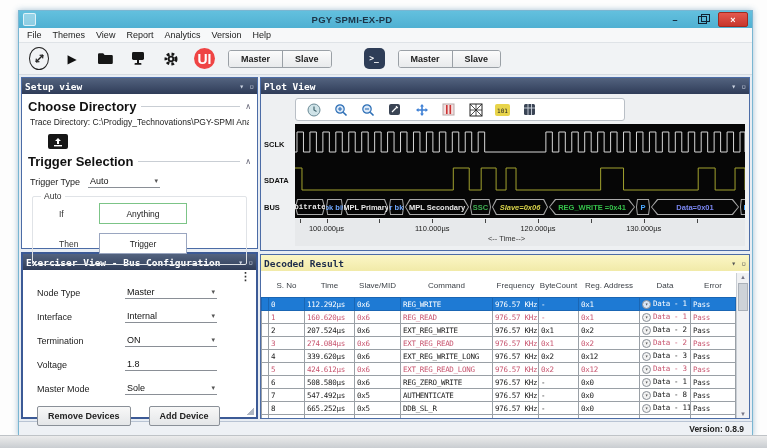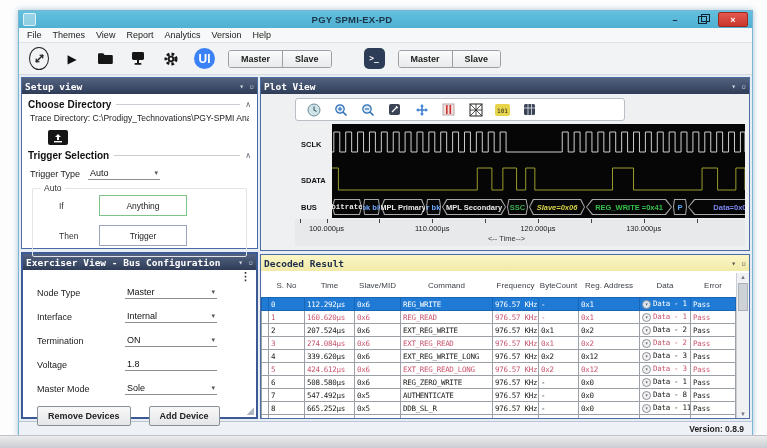--- a/index.html
+++ b/index.html
@@ -25,41 +25,41 @@
   .win-close{background:linear-gradient(#e4584e,#c7372c);border:1px solid #a02a20;border-radius:2px;
              color:#fff;font-weight:bold;width:28px;}
   .menubar{height:14px;background:#f7f8f9;border-bottom:1px solid #dfe3e7;display:flex;align-items:center;
            gap:11px;padding:0 8px;flex:0 0 auto;}
   .menu-item{font-size:9px;color:#222;}
   .toolbar{height:31px;background:#f1f3f5;border-bottom:1px solid #d7dce1;display:flex;align-items:center;
            gap:13px;padding:0 10px;flex:0 0 auto;}
   .tb-icon{width:20px;height:20px;display:flex;align-items:center;justify-content:center;}
   .sync-circle{width:21px;height:21px;border:1.5px solid #222;border-radius:50%;display:flex;align-items:center;justify-content:center;}
   .play-glyph{font-size:12px;color:#111;line-height:1;}
-  .badge{width:21px;height:21px;border-radius:50%;background:#3b82f6;color:#fff;font-size:12px;font-weight:bold;
+  .badge{width:21px;height:21px;border-radius:50%;background:#ef4444;color:#fff;font-size:14px;font-weight:bold;
          display:flex;align-items:center;justify-content:center;}
   .badge.term{border-radius:5px;background:#2e3d57;font-family:"DejaVu Sans Mono",monospace;font-size:8px;}
   .btn-group{display:flex;border:1px solid #9aa0a6;border-radius:3px;overflow:hidden;background:#fff;}
   .ms-btn{padding:3px 12px;font-size:9px;font-weight:bold;color:#222;background:linear-gradient(#fbfbfb,#e8eaec);}
   .ms-btn+.ms-btn{border-left:1px solid #9aa0a6;}
   
   .content{flex:1;display:flex;gap:2px;padding:2px;min-height:0;}
   .col-left{width:237px;display:flex;flex-direction:column;gap:3px;flex:0 0 auto;}
   .col-right{flex:1;display:flex;flex-direction:column;gap:3px;min-width:0;}
   .panel{background:#fff;border:1px solid #4c6ca6;display:flex;flex-direction:column;min-height:0;}
   .panel-hd{height:16px;background:linear-gradient(#53637f,#2f3c58);color:#fff;display:flex;align-items:center;
             padding:0 3px;font-family:"DejaVu Sans Mono",monospace;font-size:9.5px;font-weight:bold;flex:0 0 auto;}
   .panel-hd .spacer{flex:1;}
   .panel-hd .hd-ic{font-size:8px;color:#cfd6e4;margin-left:5px;}
   .panel-hd.yellow{background:linear-gradient(#fbf6c6,#f1eaa8);color:#1c2b4a;}
   .panel-hd.yellow .hd-ic{color:#555;}
   .panel-bd{flex:1;position:relative;min-height:0;}
   
   .sec-head{display:flex;align-items:center;margin:5px 6px 3px 6px;}
-  .sec-title{font-size:10px;font-weight:bold;color:#111;white-space:nowrap;}
+  .sec-title{font-size:13px;font-weight:bold;color:#111;white-space:nowrap;}
   .sec-line{flex:1;height:1px;background:#c9ced4;margin:0 5px;}
   .sec-caret{font-size:8px;color:#667;}
   .trace-line{font-size:8.5px;color:#222;margin:1px 8px;white-space:nowrap;overflow:hidden;}
   .trace-path{border-bottom:1px solid #8a8f96;padding-bottom:1px;}
   .folder-btn{margin:7px 0 4px 26px;width:20px;height:15px;background:#161616;border-radius:2px;
               display:flex;align-items:center;justify-content:center;}
   .trig-row{display:flex;align-items:center;margin:6px 8px 0 8px;font-size:9px;color:#222;}
   .ul-select{display:inline-flex;justify-content:space-between;align-items:center;border-bottom:1px solid #8a8f96;
              width:68px;margin-left:8px;padding:1px 2px;font-size:9px;color:#111;}
   .ul-select .car{font-size:7px;color:#555;}
@@ -83,21 +83,21 @@
   .ex-btns{display:flex;gap:18px;margin:4px 14px;}
   .push-btn{padding:4px 10px;font-size:9px;font-weight:bold;color:#222;background:linear-gradient(#f8f8f8,#e4e6e8);
             border:1px solid #8a9098;border-radius:2px;}
   .resize-grip{position:absolute;right:2px;bottom:2px;width:7px;height:7px;
      background:linear-gradient(135deg,transparent 50%,#9aa4b4 50%);opacity:.8;}
   
   .plot-toolbar{margin:4px 0 3px 34px;width:308px;background:#fff;border:1px solid #b9bfc6;border-radius:3px;
                 display:flex;align-items:center;gap:12px;padding:3px 10px;}
   .pt-ic{width:15px;height:15px;display:flex;align-items:center;justify-content:center;}
   .wave-wrap{display:flex;margin:1px 4px 0 0;}
-  .sig-labels{width:34px;position:relative;flex:0 0 auto;margin-left:37px;}
+  .sig-labels{width:34px;position:relative;flex:0 0 auto;}
   .sig-lbl{position:absolute;left:3px;font-size:7.5px;font-weight:bold;color:#111;}
   .wave-black{flex:1;height:94px;background:#060606;position:relative;overflow:hidden;}
   .bus-row{position:absolute;left:0;right:0;bottom:3px;height:16px;display:flex;gap:1px;overflow:hidden;}
   .bus-seg{position:relative;height:16px;flex:0 0 auto;}
   .bus-seg .bg{position:absolute;inset:0;background:#a9a9a9;clip-path:polygon(0% 50%,7% 0%,93% 0%,100% 50%,93% 100%,7% 100%);}
   .bus-seg .fg{position:absolute;inset:1px;background:#060606;clip-path:polygon(0% 50%,7% 0%,93% 0%,100% 50%,93% 100%,7% 100%);}
   .bus-seg .txt{position:absolute;inset:0;display:flex;align-items:center;justify-content:center;
                 font-size:7.5px;font-weight:bold;white-space:nowrap;overflow:hidden;}
   .time-axis{position:relative;height:27px;margin:1px 4px 0 34px;background:#e7e9eb;}
   .tick{position:absolute;top:0;width:1px;height:4px;background:#444;}

